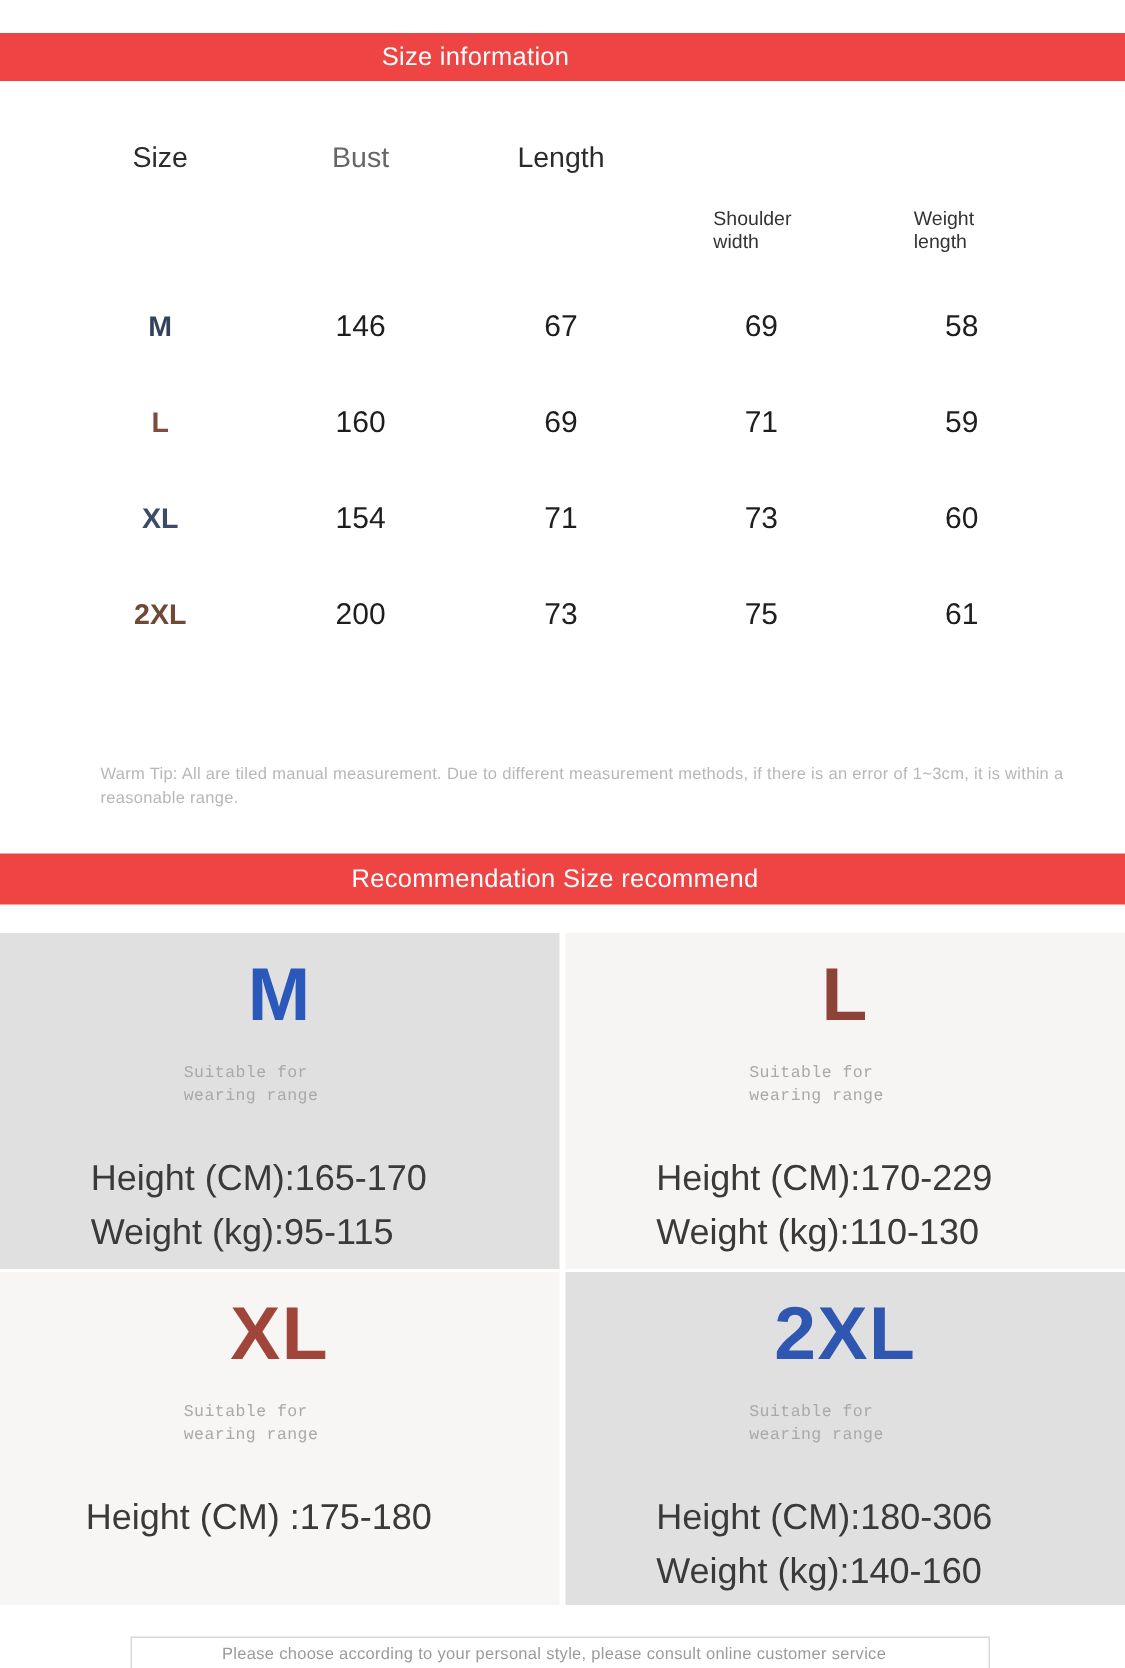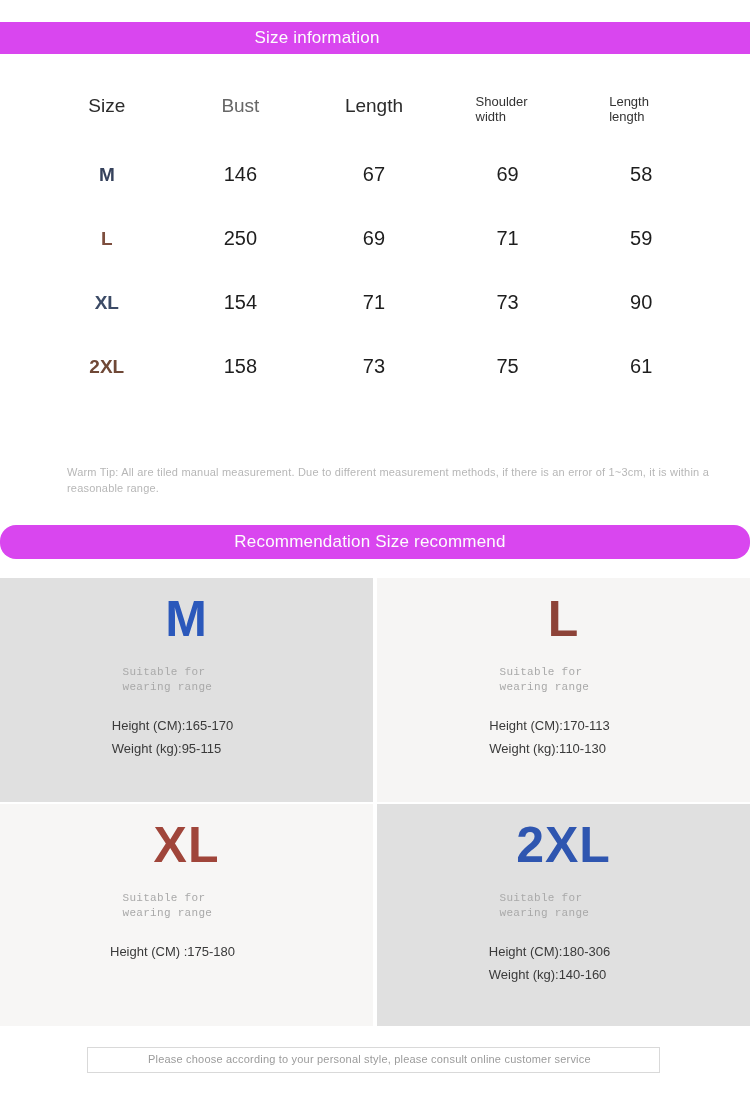--- a/index.html
+++ b/index.html
@@ -2,37 +2,37 @@
 <html><head>
 <meta charset="utf-8">
 <style>
   html,body{margin:0;padding:0;}
   body{
     width:750px;height:1112px;background:#ffffff;overflow:hidden;
     font-family:"Liberation Sans","DejaVu Sans",sans-serif;
     -webkit-font-smoothing:antialiased;
   }
   .bar{
-    width:750px;height:32px;background:#d946ef;color:#fdfdfd;
+    width:750px;height:32px;background:#ef4444;color:#fdfdfd;
     display:flex;align-items:center;justify-content:center;
     font-size:17px;letter-spacing:.2px;
   }
   .bar1{margin-top:22px;}
   .bar1 span{transform:translateX(-58px);}
-  .bar2{margin-top:28px;height:34px;position:relative;z-index:2;border-radius:16px;}
+  .bar2{margin-top:28px;height:34px;position:relative;z-index:2;}
   .bar2 span{transform:translateX(-5px);}
 
   
   .size-table{width:668px;margin:41px 0 0 40px;}
   .thead,.trow{display:flex;}
   .th,.td{width:133.6px;text-align:center;}
   .thead{align-items:flex-start;min-height:28px;}
   .th{font-size:19px;color:#2b2b2b;}
   .th.h-bust{color:#666666;}
-  .th.small{font-size:13px;line-height:1.15;color:#333;}
+  .th.small{font-size:13px;line-height:1.15;color:#333;margin-top:44px;}
   .th.small span{display:inline-block;width:64px;text-align:left;}
   .rows{margin-top:18px;}
   .trow{height:64px;align-items:center;}
   .td{font-size:20px;color:#1e1e1e;}
   .td.size-label{font-size:19px;font-weight:bold;}
 
   .warm-tip{
     margin:66px 0 0 67px;width:642px;
     font-size:11px;line-height:1.45;color:#b7b7b7;letter-spacing:.2px;
   }
@@ -55,22 +55,22 @@
   .card{display:flex;flex-direction:column;align-items:center;}
   .card .letter{
     margin-top:14px;font-size:50px;font-weight:bold;line-height:1.1;
     letter-spacing:1px;
   }
   .card .suit{
     margin-top:18px;width:112px;transform:translateX(-8px);
     font-size:11px;line-height:1.35;color:#a9a9a9;text-align:left;letter-spacing:.3px;font-family:Liberation Mono, monospace;
   }
   .card .hw{
-    margin-top:16px;transform:translateX(-14px);
-    font-size:13px;color:#3a3a3a;text-align:left;
+    margin-top:26px;transform:translateX(-14px);
+    font-size:24px;color:#3a3a3a;text-align:left;
   }
   .card .hw div{margin-top:8px;}
 
   
   .footer-note{
     margin:21px 0 0 87px;width:573px;box-sizing:border-box;
     border:1px solid #d9d9d9;padding:4px 10px 5px 60px;
     font-size:11px;line-height:1.35;color:#9b9b9b;letter-spacing:.2px;
   }
 </style>
@@ -82,47 +82,47 @@
   <div class="bar bar1">
     <span>Size information</span>
   </div>
 
   <div class="size-table">
     <div class="thead">
       <div class="th">Size</div>
       <div class="th h-bust">Bust</div>
       <div class="th">Length</div>
       <div class="th small"><span>Shoulder width</span></div>
-      <div class="th small"><span>Length length</span></div>
+      <div class="th small"><span>Weight length</span></div>
     </div>
     <div class="rows">
       <div class="trow">
         <div class="td size-label" style="color: rgb(54, 66, 92);">M</div>
         <div class="td">146</div>
         <div class="td">67</div>
         <div class="td">69</div>
         <div class="td">58</div>
       </div>
       <div class="trow">
         <div class="td size-label" style="color: rgb(125, 78, 62);">L</div>
-        <div class="td">250</div>
+        <div class="td">160</div>
         <div class="td">69</div>
         <div class="td">71</div>
         <div class="td">59</div>
       </div>
       <div class="trow">
         <div class="td size-label" style="color: rgb(60, 75, 102);">XL</div>
         <div class="td">154</div>
         <div class="td">71</div>
         <div class="td">73</div>
-        <div class="td">90</div>
+        <div class="td">60</div>
       </div>
       <div class="trow">
         <div class="td size-label" style="color: rgb(111, 72, 54);">2XL</div>
-        <div class="td">158</div>
+        <div class="td">200</div>
         <div class="td">73</div>
         <div class="td">75</div>
         <div class="td">61</div>
       </div>
     </div>
   </div>
 
   <p class="warm-tip">Warm Tip: All are tiled manual measurement. Due to different measurement methods, if there is an error of 1~3cm, it is within a reasonable range.</p>
 
   <div class="bar bar2">
@@ -135,21 +135,21 @@
       <div class="suit">Suitable for wearing range</div>
       <div class="hw">
         <div>Height (CM):165-170</div>
         <div>Weight (kg):95-115</div>
       </div>
     </div>
     <div class="card" style="background-color: rgb(246, 245, 244);">
       <div class="letter" style="color: rgb(141, 67, 56);">L</div>
       <div class="suit">Suitable for wearing range</div>
       <div class="hw">
-        <div>Height (CM):170-113</div>
+        <div>Height (CM):170-229</div>
         <div>Weight (kg):110-130</div>
       </div>
     </div>
     <div class="card" style="background-color: rgb(247, 246, 245);">
       <div class="letter" style="color: rgb(160, 69, 58);">XL</div>
       <div class="suit">Suitable for wearing range</div>
       <div class="hw">
         <div>Height (CM) :175-180</div>
       </div>
     </div>

